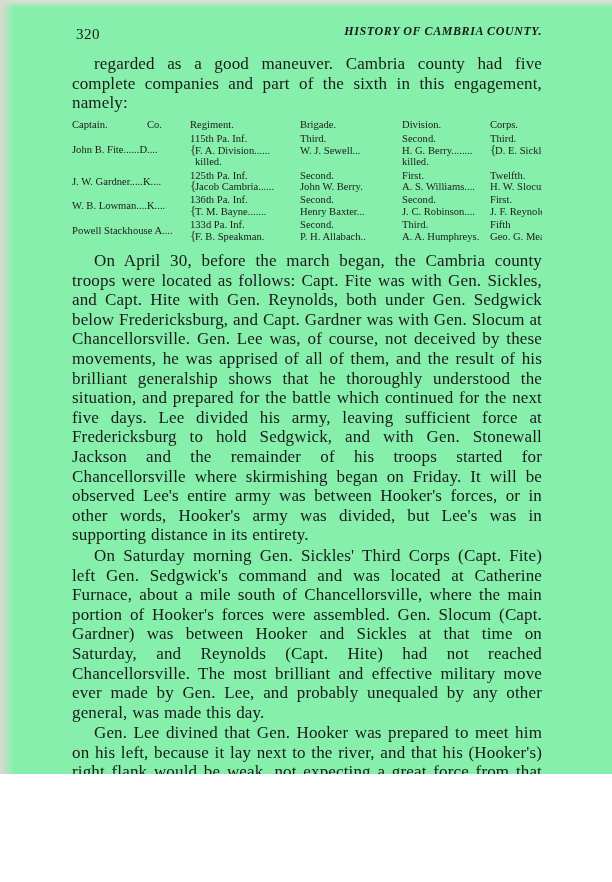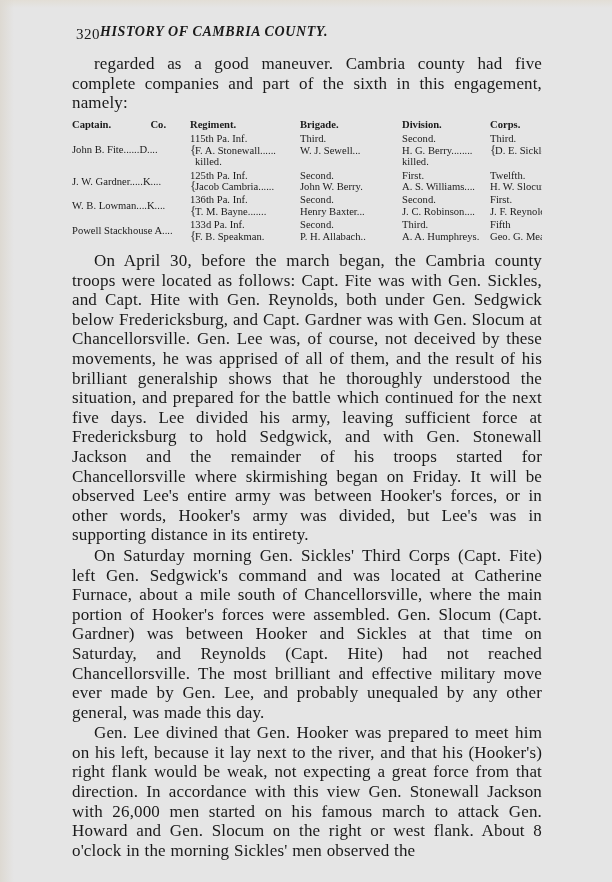--- a/index.html
+++ b/index.html
@@ -3,22 +3,22 @@
 <meta charset="utf-8">
 <style>
   html, body {
     margin: 0;
     padding: 0;
     background: #ffffff;
   }
   .page {
     position: relative;
     width: 612px;
-    height: 882px;
-    background: #e5e5e5;
+    height: 774px;
+    background: #86efac;
     overflow: hidden;
     font-family: "Liberation Serif", serif;
     color: #1a1a1a;
   }
   .page-inner {
     position: absolute;
     left: 72px;
     top: 20px;
     width: 470px;
   }
@@ -33,23 +33,23 @@
     left: 4px;
     top: 6px;
     font-size: 15px;
     letter-spacing: 0.5px;
   }
   .running-head {
     position: absolute;
     left: 0;
     top: 4px;
     width: 470px;
-    text-align: left;
+    text-align: right;
     font-style: italic;
-    font-size: 14px;
+    font-size: 12px;
     letter-spacing: 0.6px;
     font-weight: 600;
     padding-left: 28px;
     box-sizing: border-box;
   }
 
   
   p.body {
     margin: 0 0 0 0;
     font-size: 17px;
@@ -70,21 +70,21 @@
   .roster {
     width: 470px;
     border-collapse: collapse;
     font-size: 10.6px;
     line-height: 11.6px;
     margin: 4px 0 8px 0;
     table-layout: fixed;
   }
   .roster th {
     text-align: left;
-    font-weight: bold;
+    font-weight: normal;
     padding: 0 0 2px 0;
     vertical-align: bottom;
     white-space: nowrap;
   }
   .roster td {
     padding: 1px 0 1px 0;
     vertical-align: top;
     white-space: nowrap;
     overflow: hidden;
   }
@@ -165,21 +165,21 @@
             <th>Corps.</th>
           </tr>
         </thead>
         <tbody>
           <tr class="rowgrp">
             <td>
               <span class="cell-sub" style="padding-top:11px">John B. Fite......D....</span>
             </td>
             <td>
               <span class="cell-sub">115th Pa. Inf.</span>
-              <span class="cell-sub"><span class="brace">{</span><span>F. A. Stonewall......</span></span>
+              <span class="cell-sub"><span class="brace">{</span><span>F. A. Division......</span></span>
               <span class="cell-sub" style="padding-left:5px">killed.</span>
             </td>
             <td>
               <span class="cell-sub">Third.</span>
               <span class="cell-sub">W. J. Sewell...</span>
             </td>
             <td>
               <span class="cell-sub">Second.</span>
               <span class="cell-sub">H. G. Berry........</span>
               <span class="cell-sub">killed.</span>

